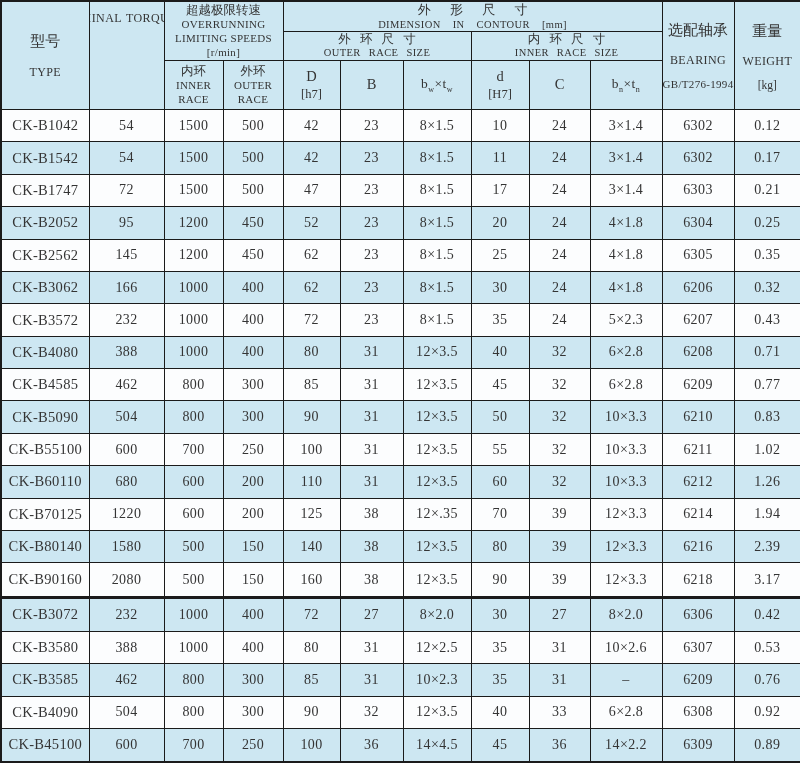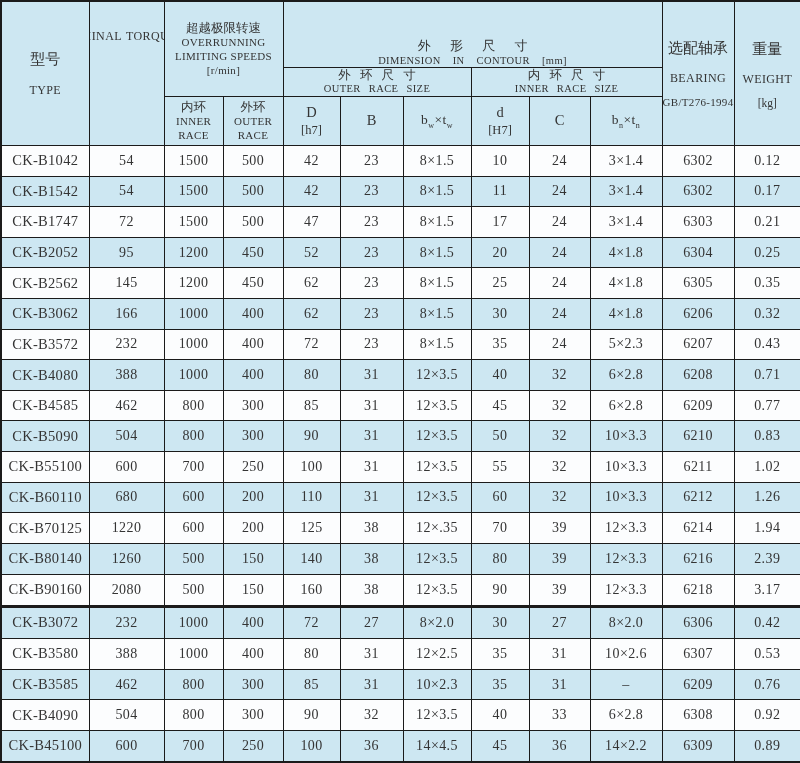--- a/index.html
+++ b/index.html
@@ -32,21 +32,21 @@
   tbody tr.group-start td{border-top:3.2px solid var(--border);}
   td.type-cell{font-size:14.5px;letter-spacing:0.3px;margin-left:23px;}
 
   .zh-main{font-size:15px;line-height:1.55;}
   .en-main{font-size:12px;letter-spacing:0.4px;line-height:1.5;}
   .en-small{font-size:11px;letter-spacing:0.3px;line-height:1.25;}
   .zh-small{font-size:12.5px;line-height:1.3;}
   .unit{font-size:11.5px;}
   .stack-tall{display:flex;flex-direction:column;justify-content:center;gap:9px;}
   .stack-tall2{display:flex;flex-direction:row;justify-content:center;gap:4px;}
-  .dim-zh{font-size:13px;word-spacing:16px;line-height:1.25;margin-top:36px;}
+  .dim-zh{font-size:13px;word-spacing:16px;line-height:1.25;}
   .dim-en{font-size:10.5px;word-spacing:9px;letter-spacing:0.4px;line-height:1.25;}
   .size-zh{font-size:12.5px;word-spacing:6px;line-height:1.2;}
   .size-en{font-size:10.5px;word-spacing:5px;letter-spacing:0.4px;line-height:1.2;}
   .math{font-size:13.5px;letter-spacing:0.5px;}
   .math sub{font-size:8px;}
   .letter{font-size:14.5px;line-height:1.35;}
   .bracket{font-size:12.5px;line-height:1.35;}
 </style>
 </head>
 <body>
@@ -331,21 +331,21 @@
         <td>38</td>
         <td>12×.35</td>
         <td>70</td>
         <td>39</td>
         <td>12×3.3</td>
         <td>6214</td>
         <td>1.94</td>
       </tr>
       <tr class="alt">
         <td class="type-cell">CK-B80140</td>
-        <td>1260</td>
+        <td>1580</td>
         <td>500</td>
         <td>150</td>
         <td>140</td>
         <td>38</td>
         <td>12×3.5</td>
         <td>80</td>
         <td>39</td>
         <td>12×3.3</td>
         <td>6216</td>
         <td>2.39</td>

